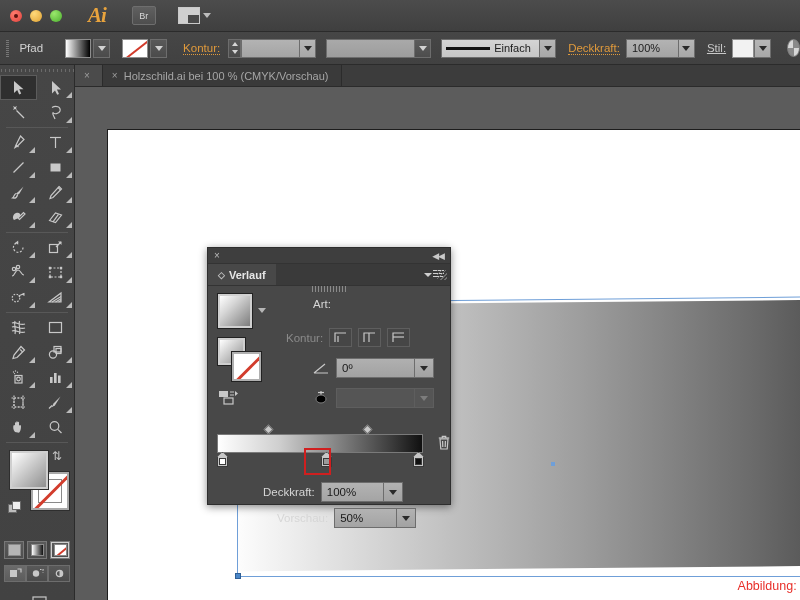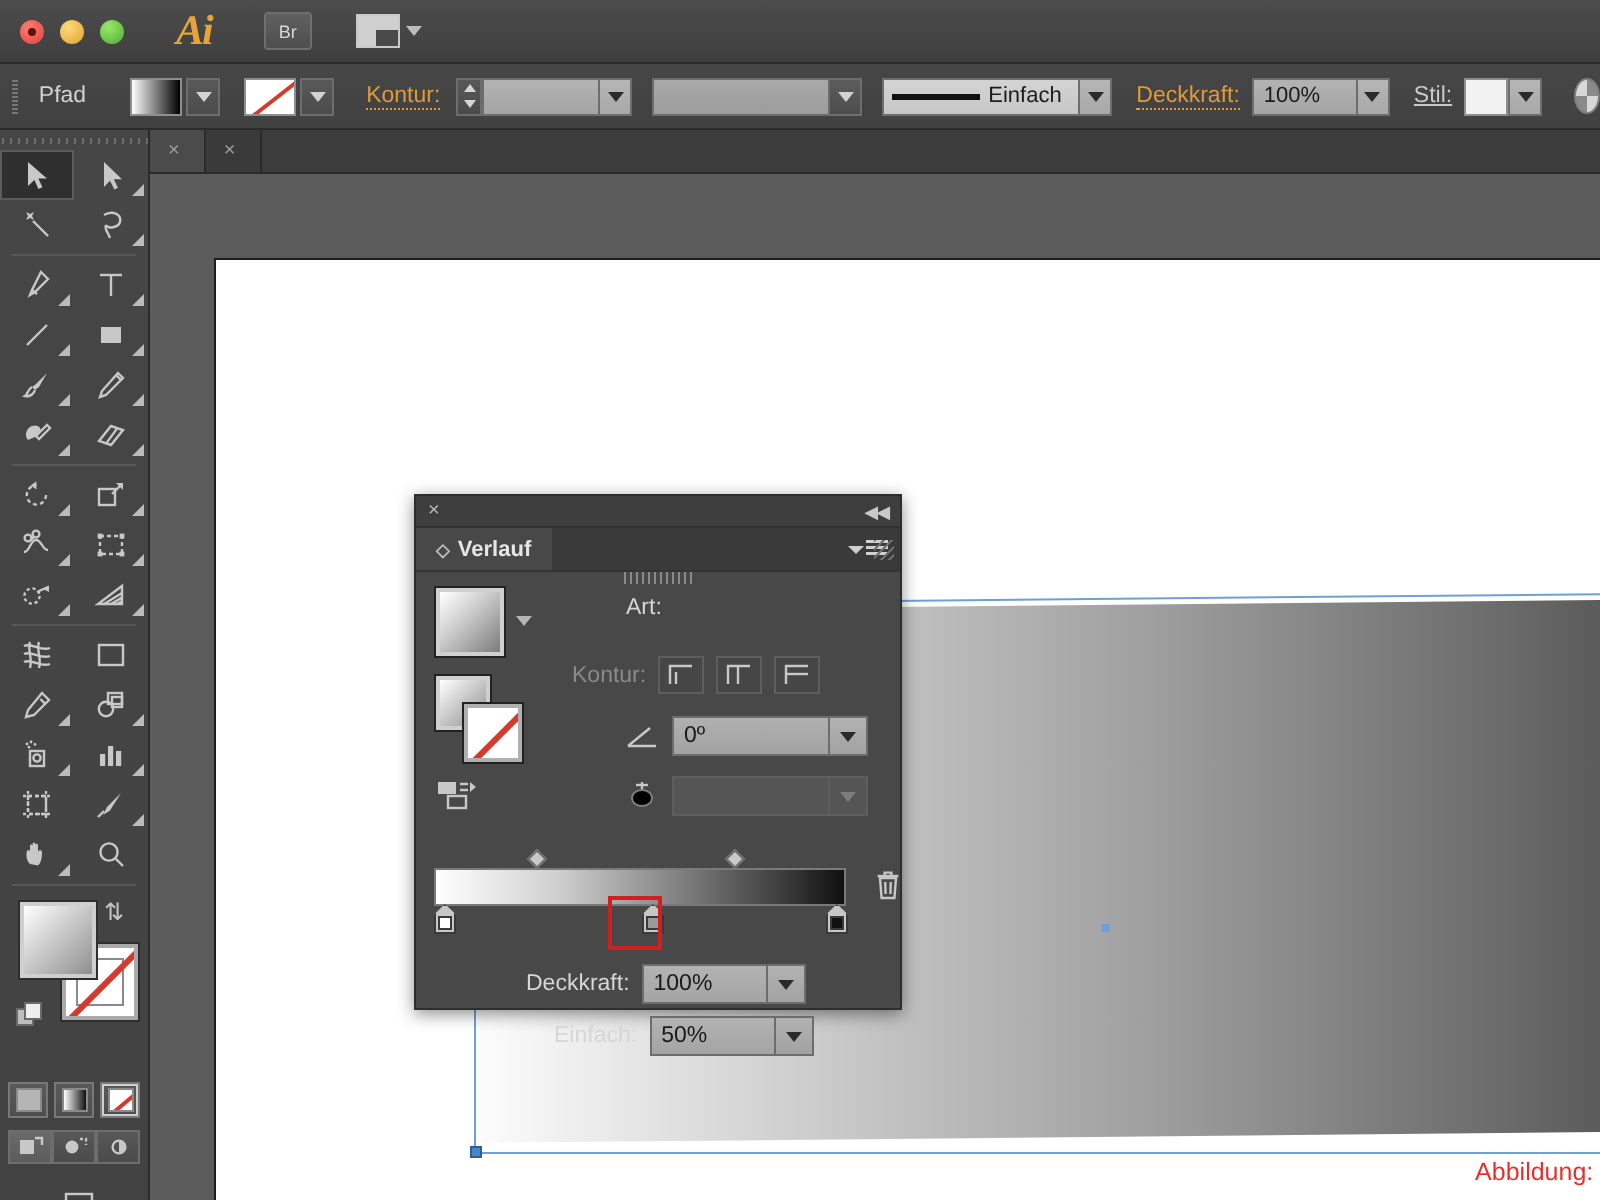--- a/index.html
+++ b/index.html
@@ -452,20 +452,21 @@
 
   <div id="colorwheel" style="margin-left:16px;"></div>
 </div>
 
 <div id="tabbar">
   <div class="doctab active">
     <span class="tabx">×</span>
   </div>
   <div class="doctab inactive">
     <span class="tabx">×</span>
+    <span>Holzschild.ai bei 100 % (CMYK/Vorschau)</span>
   </div>
 </div>
 
 <div id="toolbox">
   <div id="tb-grip"></div>
 
   <div class="toolgrid">
     <div class="toolcell sel">
       <svg class="ti" width="16" height="16" viewBox="0 0 16 16">
           <path class="fillw" d="M3 1 L3 13 L6.2 10 L8.2 14.5 L10.2 13.6 L8.2 9.3 L12.5 9.3 Z"></path>
@@ -884,21 +885,21 @@
         <div class="vp-lbl">Deckkraft:</div>
         <div style="display:flex;align-items:center;">
           <div class="pfield">100%</div>
           <div class="pdrop">
               <div class="tri"></div>
             </div>
         </div>
       </div>
 
       <div id="row-pos" class="vp-row">
-        <div class="vp-lbl">Einfach:</div>
+        <div class="vp-lbl">Vorschau:</div>
         <div style="display:flex;align-items:center;">
           <div class="pfield">50%</div>
           <div class="pdrop">
               <div class="tri"></div>
             </div>
         </div>
       </div>
 
       <div id="vp-resize"></div>
       <div id="vp-bottomgrip"></div>

